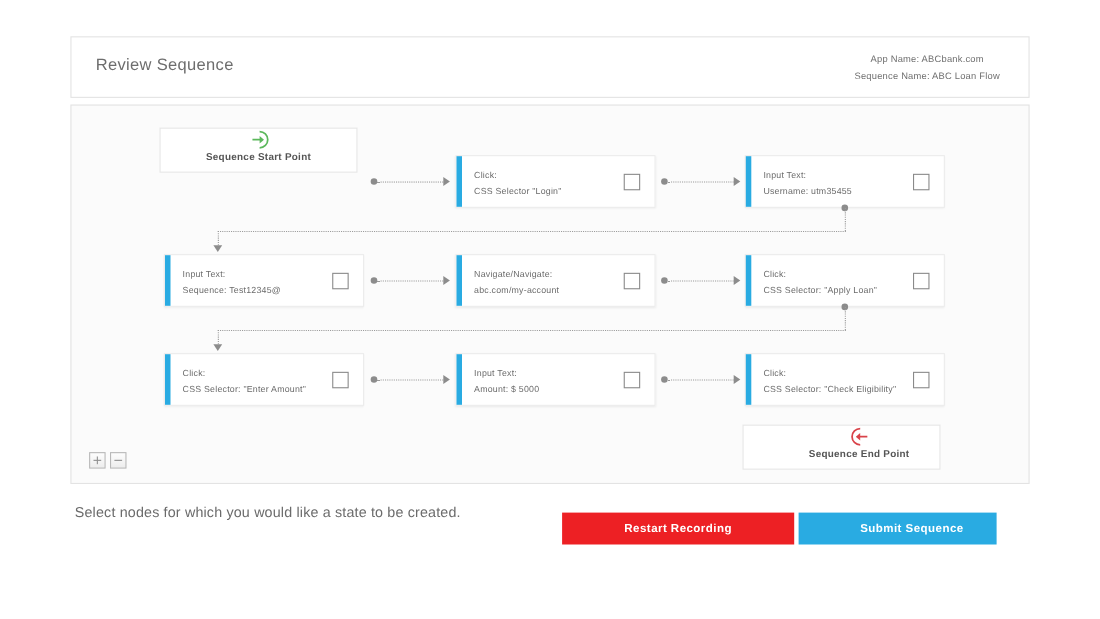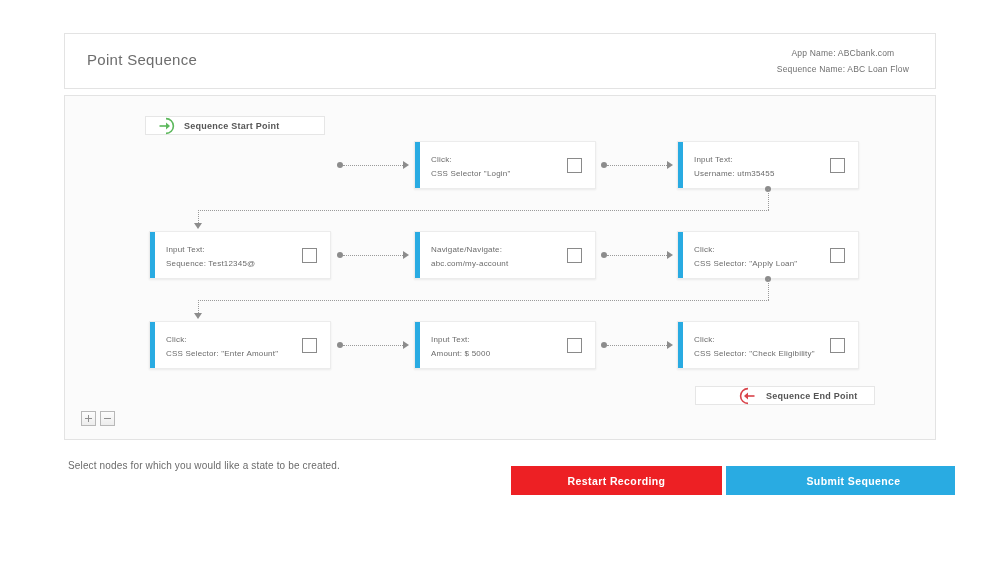--- a/index.html
+++ b/index.html
@@ -60,40 +60,41 @@
   }
 
   
   .pill {
     position: absolute;
     background: #ffffff;
     border: 1px solid #e6e6e6;
     box-sizing: border-box;
     display: flex;
     align-items: center;
-    height: 19px;
+    height: 41px;
+    flex-direction: column;
   }
   .pill-label {
     font-size: 9px;
     color: #555;
     letter-spacing: .25px;
     font-weight: bold;
   }
   .pill-icon {
     display: inline-flex;
     align-items: center;
     justify-content: center;
     width: 20px;
     height: 20px;
     margin-left: 10px;
     margin-right: 8px;
   }
 
   #start-pill { left: 80px; top: 20px; width: 180px; }
-  #end-pill   { left: 630px; top: 290px; width: 180px; padding-left: 32px; }
+  #end-pill   { left: 610px; top: 290px; width: 180px; padding-left: 32px; }
 
   
   .node {
     position: absolute;
     width: 182px;
     height: 48px;
     background: #ffffff;
     border: 1px solid #ececec;
     box-sizing: border-box;
     box-shadow: 0 1px 2px rgba(0,0,0,0.07);
@@ -226,44 +227,44 @@
   }
 
   
   .footer-note {
     position: absolute;
     left: 68px;
     top: 455px;
     width: 430px;
   }
   .footer-note div {
-    font-size: 10px;
+    font-size: 13px;
     color: #6b6b6b;
     line-height: 22px;
     letter-spacing: .15px;
   }
   .btn {
     position: absolute;
     height: 29px;
     border: none;
     color: #ffffff;
     font-size: 10.5px;
     font-weight: bold;
     letter-spacing: .4px;
     font-family: "Liberation Sans", sans-serif;
     cursor: pointer;
   }
   #restart-btn { left: 511px; top: 466px; width: 211px; background: #ed2024; }
-  #submit-btn  { left: 726px; top: 466px; width: 229px; background: #29abe2; padding-left: 32px; }
+  #submit-btn  { left: 726px; top: 466px; width: 180px; background: #29abe2; padding-left: 32px; }
 </style>
 </head>
 <body>
 
 <div class="header-card">
-  <div class="header-title">Point Sequence</div>
+  <div class="header-title">Review Sequence</div>
   <div class="header-meta">
     <div>App Name: ABCbank.com</div>
     <div>Sequence Name: ABC Loan Flow</div>
   </div>
 </div>
 
 <div class="canvas-panel">
 
   <div class="pill" id="start-pill">
     <span class="pill-icon">

